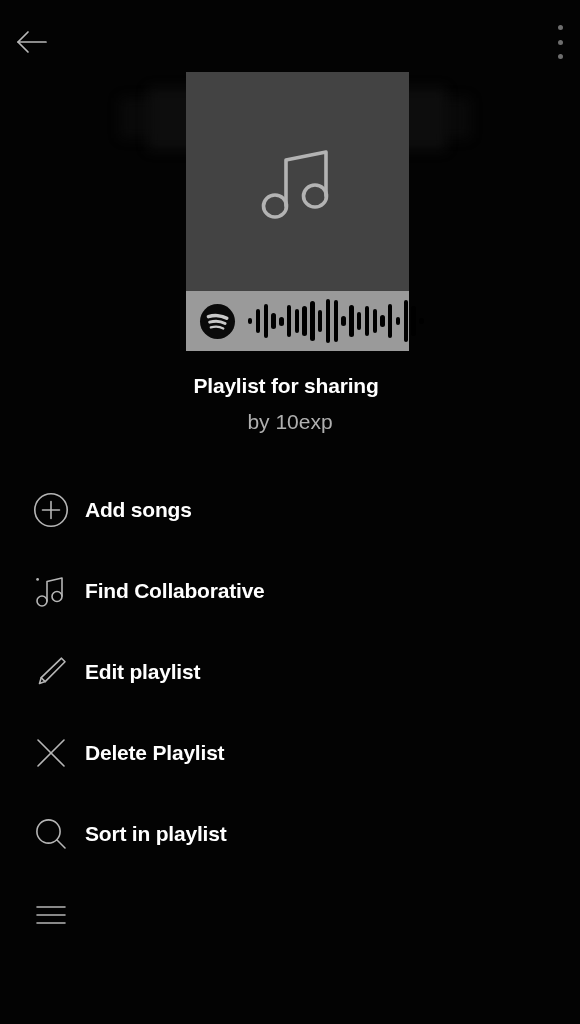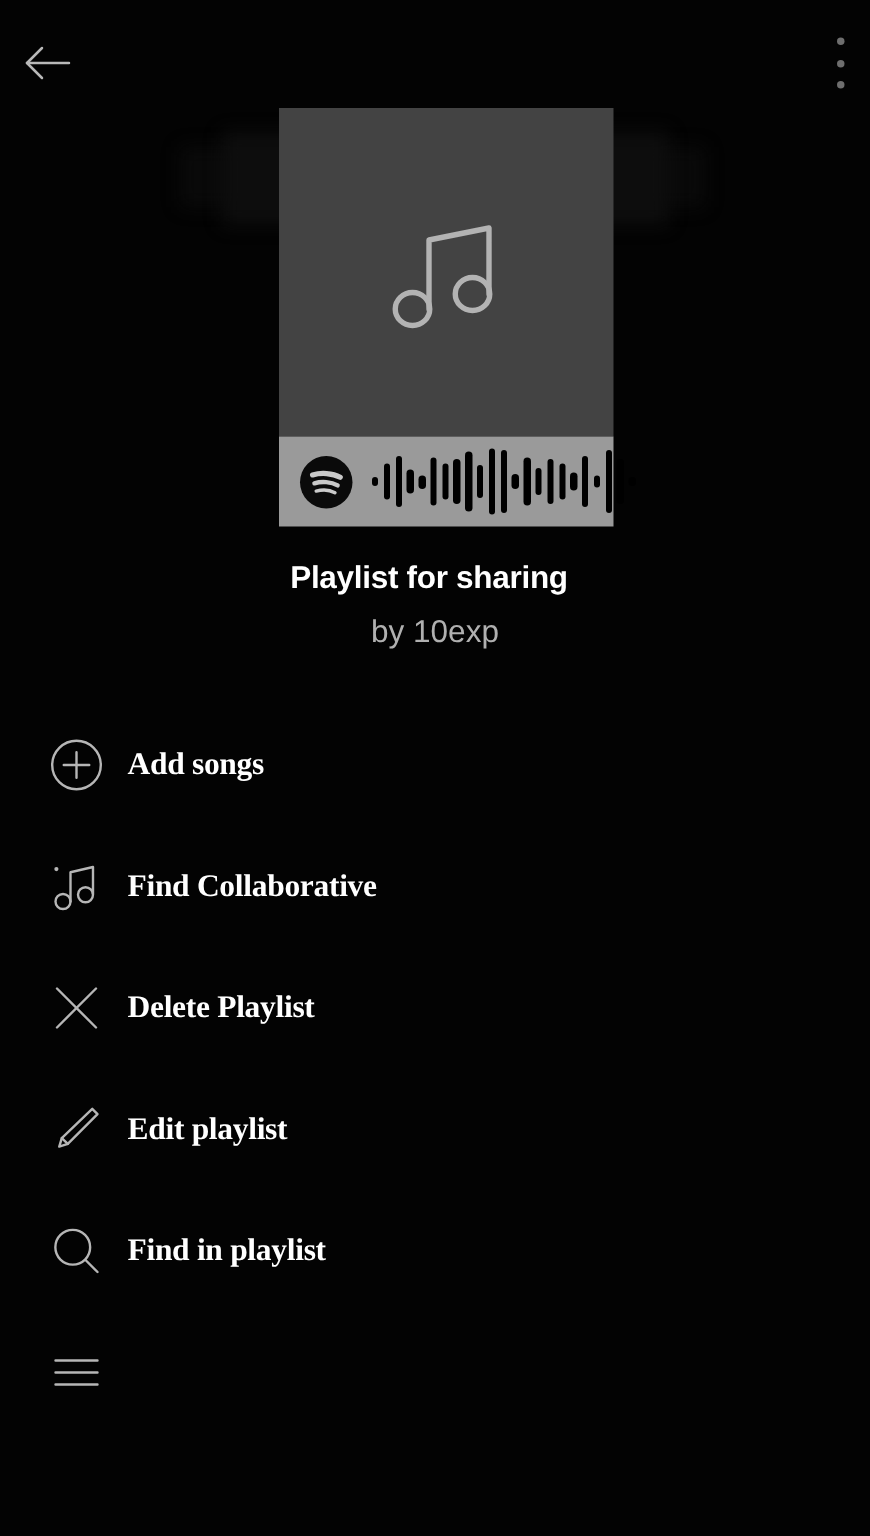--- a/index.html
+++ b/index.html
@@ -133,21 +133,20 @@
     display:flex;
     align-items:center;
     justify-content:center;
     color:#b6b6b6;
   }
   .mi-label {
     color:#fff;
     font-size:21px;
     font-weight:bold;
     letter-spacing:-.2px;
-    font-family:Liberation Serif, serif;
   }
   svg { display:block; overflow:visible; }
 </style>
 </head>
 <body>
 
 <div id="screen">
 
   <div class="backdrop b2"></div>
   <div class="backdrop"></div>
@@ -239,46 +238,46 @@
           <circle cx="9" cy="28" r="5"></circle>
           <circle cx="24" cy="23.5" r="5"></circle>
           <circle cx="4.6" cy="6.4" r="1.4" fill="#b6b6b6" stroke="none"></circle>
         </svg>
       </span>
       <span class="mi-label">Find Collaborative</span>
     </div>
 
     <div class="menu-item">
       <span class="mi-icon">
-        <svg width="36" height="36" viewBox="0 0 36 36" fill="none" stroke="#b6b6b6" stroke-width="1.6" stroke-linecap="round">
-          <path d="M5 5 L31 31 M31 5 L5 31"></path>
-        </svg>
-      </span>
-      <span class="mi-label">Delete Playlist</span>
-    </div>
-
-    <div class="menu-item">
-      <span class="mi-icon">
         <svg width="36" height="36" viewBox="0 0 36 36" fill="none" stroke="#b6b6b6" stroke-width="1.6" stroke-linecap="round" stroke-linejoin="round">
           <path d="M28.5 4.2 L32 7.7 L12.2 27.6 L6.5 29.4 L8.2 23.7 Z"></path>
           <path d="M8.2 23.7 L12.2 27.6"></path>
         </svg>
       </span>
       <span class="mi-label">Edit playlist</span>
     </div>
 
+    <div class="menu-item">
+      <span class="mi-icon">
+        <svg width="36" height="36" viewBox="0 0 36 36" fill="none" stroke="#b6b6b6" stroke-width="1.6" stroke-linecap="round">
+          <path d="M5 5 L31 31 M31 5 L5 31"></path>
+        </svg>
+      </span>
+      <span class="mi-label">Delete Playlist</span>
+    </div>
+
 
     <div class="menu-item">
       <span class="mi-icon">
         <svg width="36" height="36" viewBox="0 0 36 36" fill="none" stroke="#b6b6b6" stroke-width="1.6" stroke-linecap="round">
           <circle cx="15.5" cy="15.5" r="11.6"></circle>
           <path d="M24 24 L32 32"></path>
         </svg>
       </span>
-      <span class="mi-label">Find in playlist</span>
+      <span class="mi-label">Sort in playlist</span>
     </div>
 
     <div class="menu-item">
       <span class="mi-icon">
         <svg width="36" height="28" viewBox="0 0 36 28" fill="none" stroke="#b6b6b6" stroke-width="1.6" stroke-linecap="round">
           <path d="M4 6 H32 M4 14 H32 M4 22 H32"></path>
         </svg>
       </span>
     </div>
 

